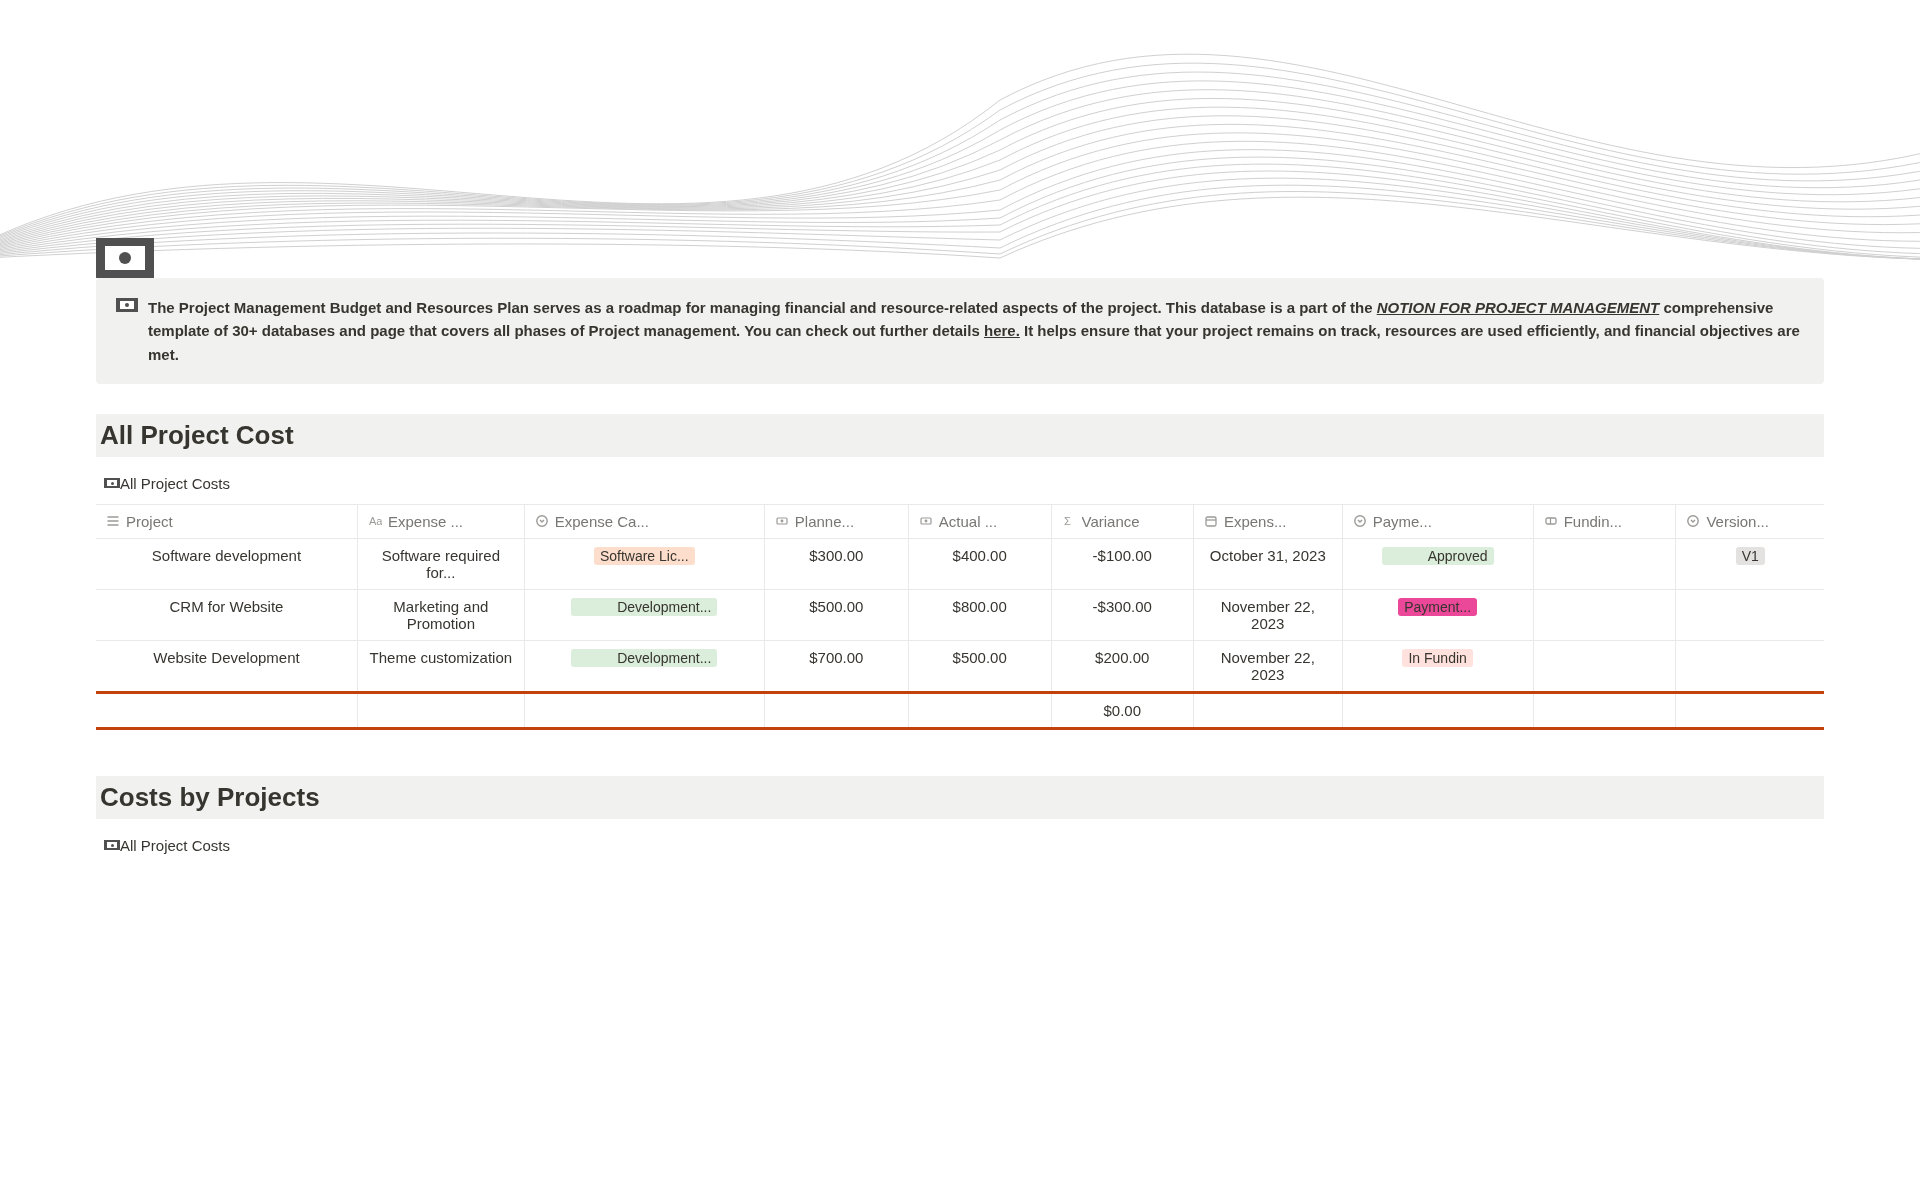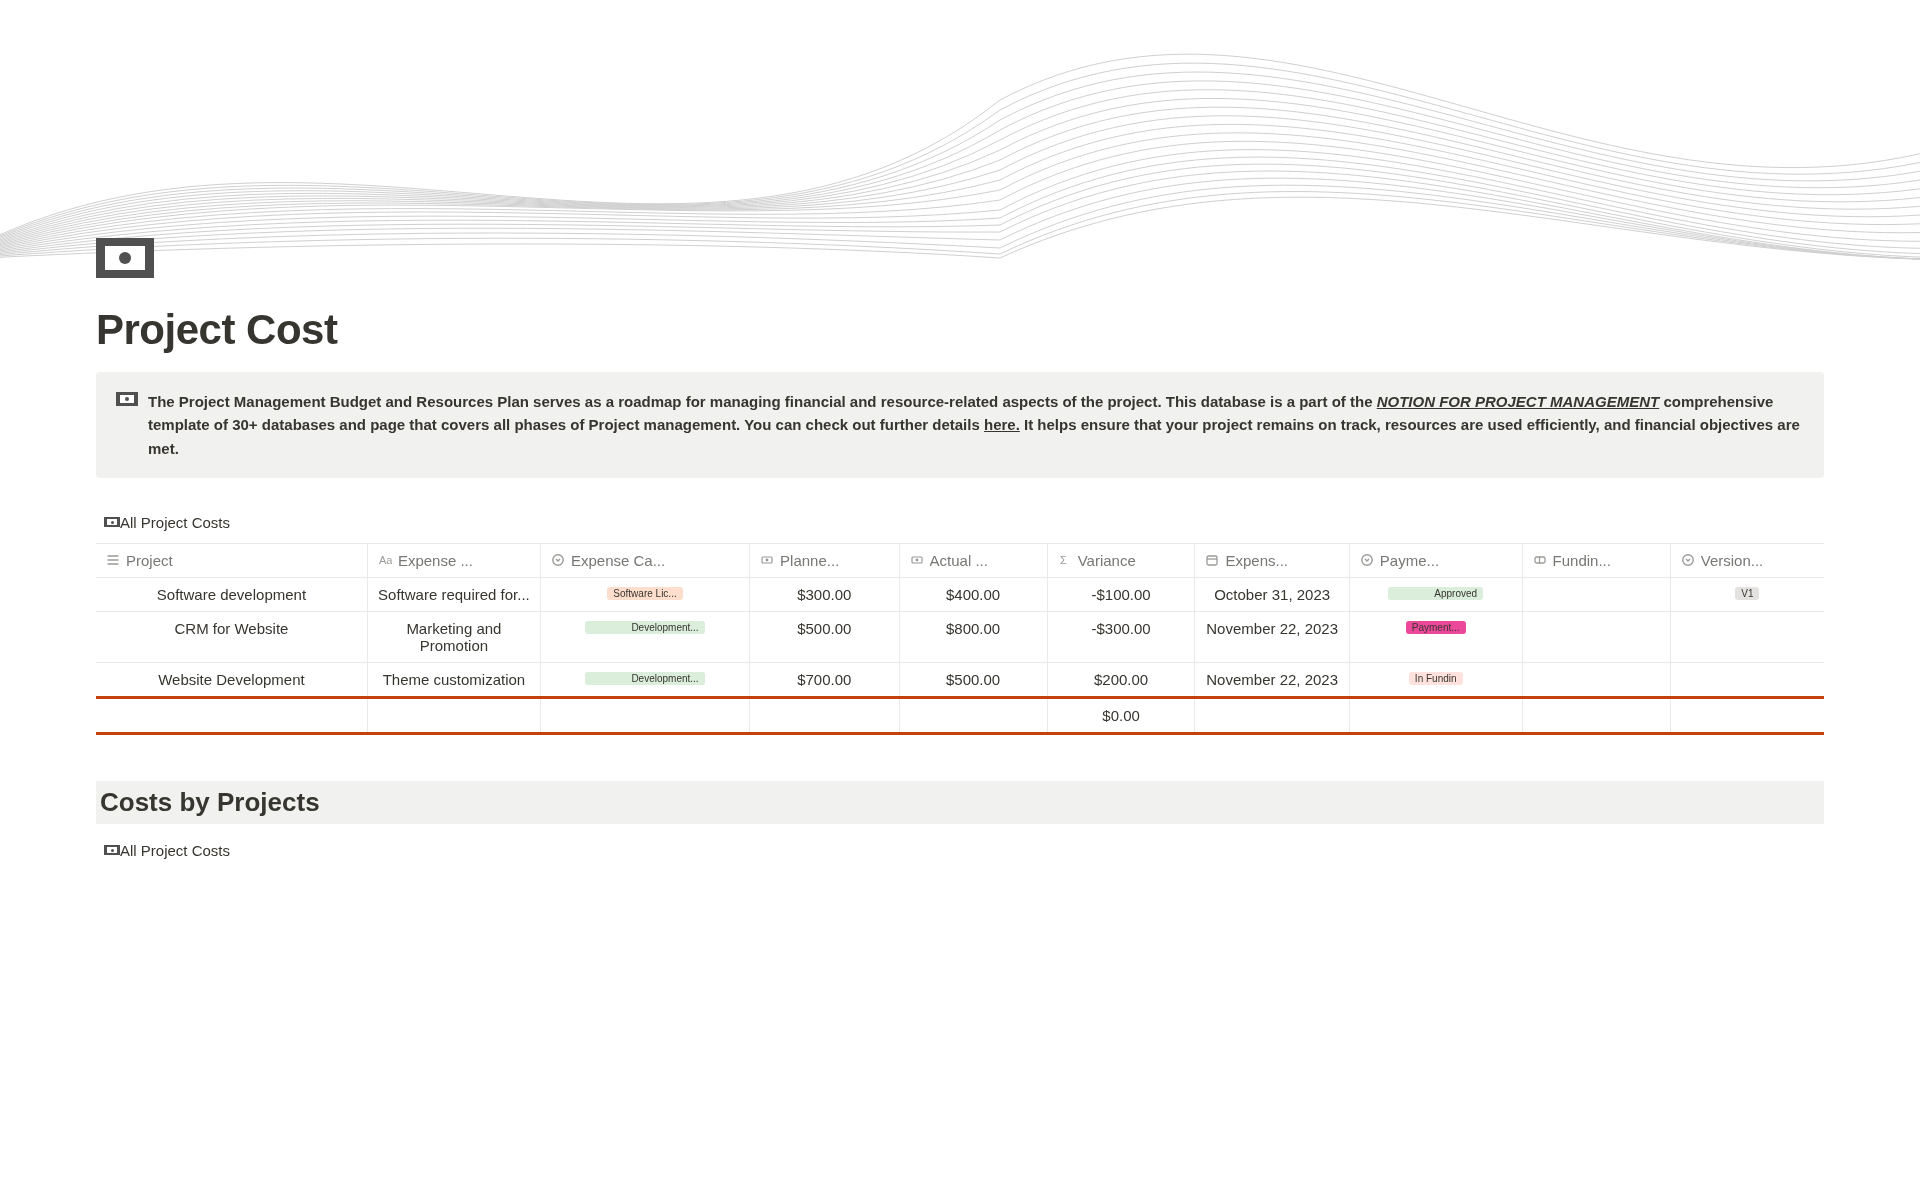--- a/index.html
+++ b/index.html
@@ -116,21 +116,21 @@
   .col-pay     { width: 88px; }
   .col-fund    { width: 86px; }
   .col-ver     { width: 96px; }
 
   td.num { text-align: right; font-variant-numeric: tabular-nums; }
 
   .tag {
     display: inline-block;
     padding: 1px 6px;
     border-radius: 3px;
-    font-size: 10px;
+    font-size: 14px;
     white-space: nowrap;
     max-width: 100%;
     overflow: hidden;
     text-overflow: ellipsis;
   }
   .tag-orange { background: #fddecc; }
   .tag-green  { background: #dbeddb; padding-left: 46px; }
   .tag-blue   { background: #ec4899; }
   .tag-red    { background: #ffe2dd; }
   .tag-gray   { background: #e3e2e0; }
@@ -172,37 +172,37 @@
     </g>
   </svg>
 </div>
 
 <div class="content">
 
   <div class="page-icon">
     <div class="bill"></div>
   </div>
 
-  <h1 class="page-title">Project Cost</h1>
 
   <div class="callout">
     <div class="ci">
         <div class="mini-bill">
           <span></span>
         </div>
       </div>
     <div class="ctext">
       <span>The Project Management Budget and Resources Plan serves as a roadmap for managing financial and resource-related aspects of the project. This  database is a part of the </span>
       <a>NOTION FOR PROJECT MANAGEMENT</a>
       <span> comprehensive template of 30+ databases and page that covers all phases of Project management. You can check out further details </span>
       <a class="plain">here.</a>
       <span> It helps ensure that your project remains on track, resources are used efficiently, and financial objectives are met.</span>
     </div>
   </div>
 
+  <h2 class="section">All Project Cost</h2>
 
   <div class="db-view-tab">
     <span class="vicon">
         <span></span>
       </span>
     <span>All Project Costs</span>
   </div>
 
   <table class="db">
     <thead>

